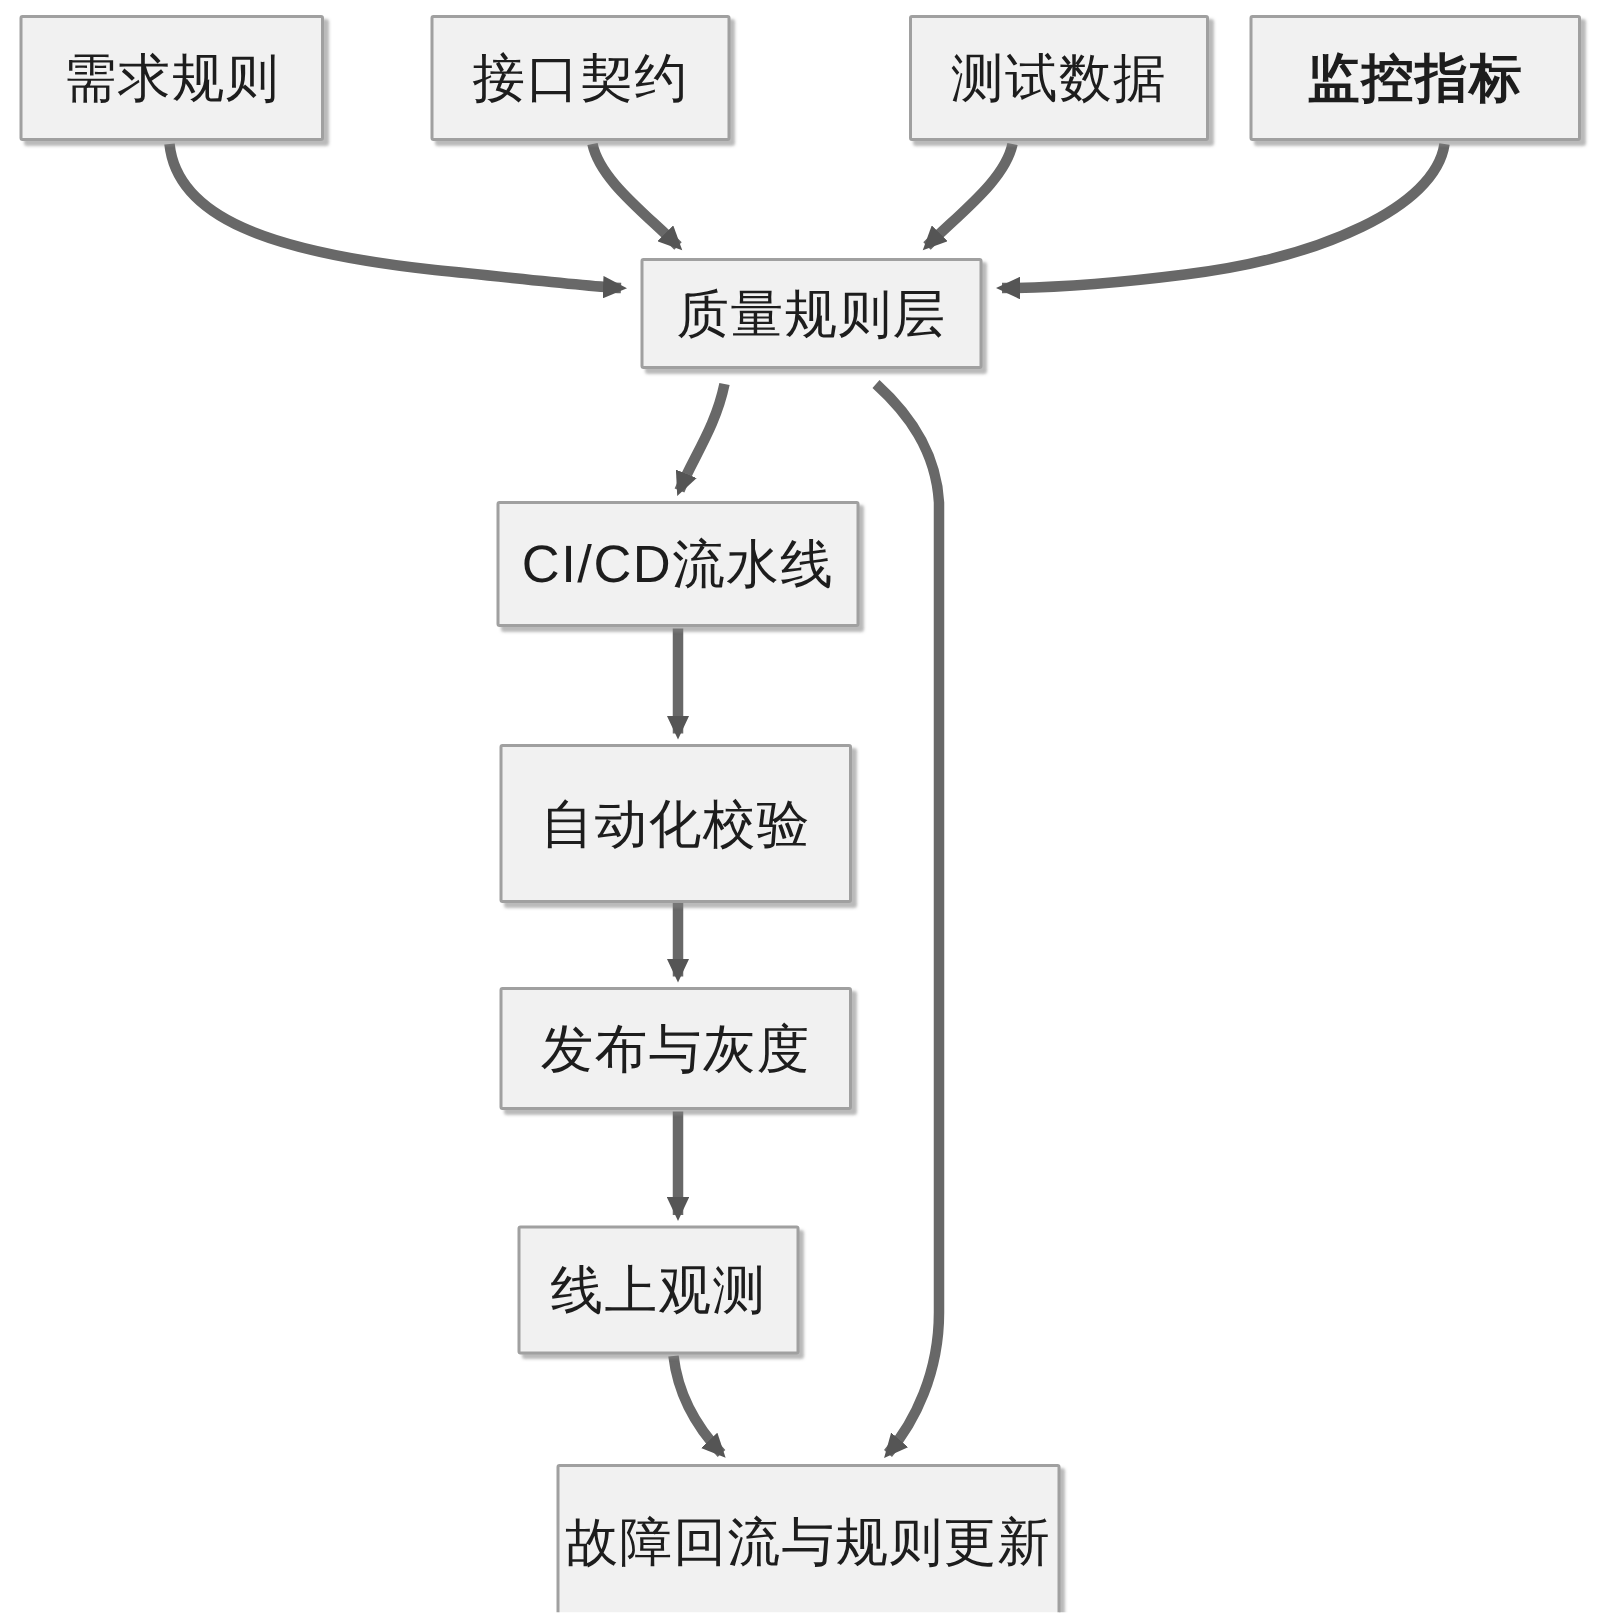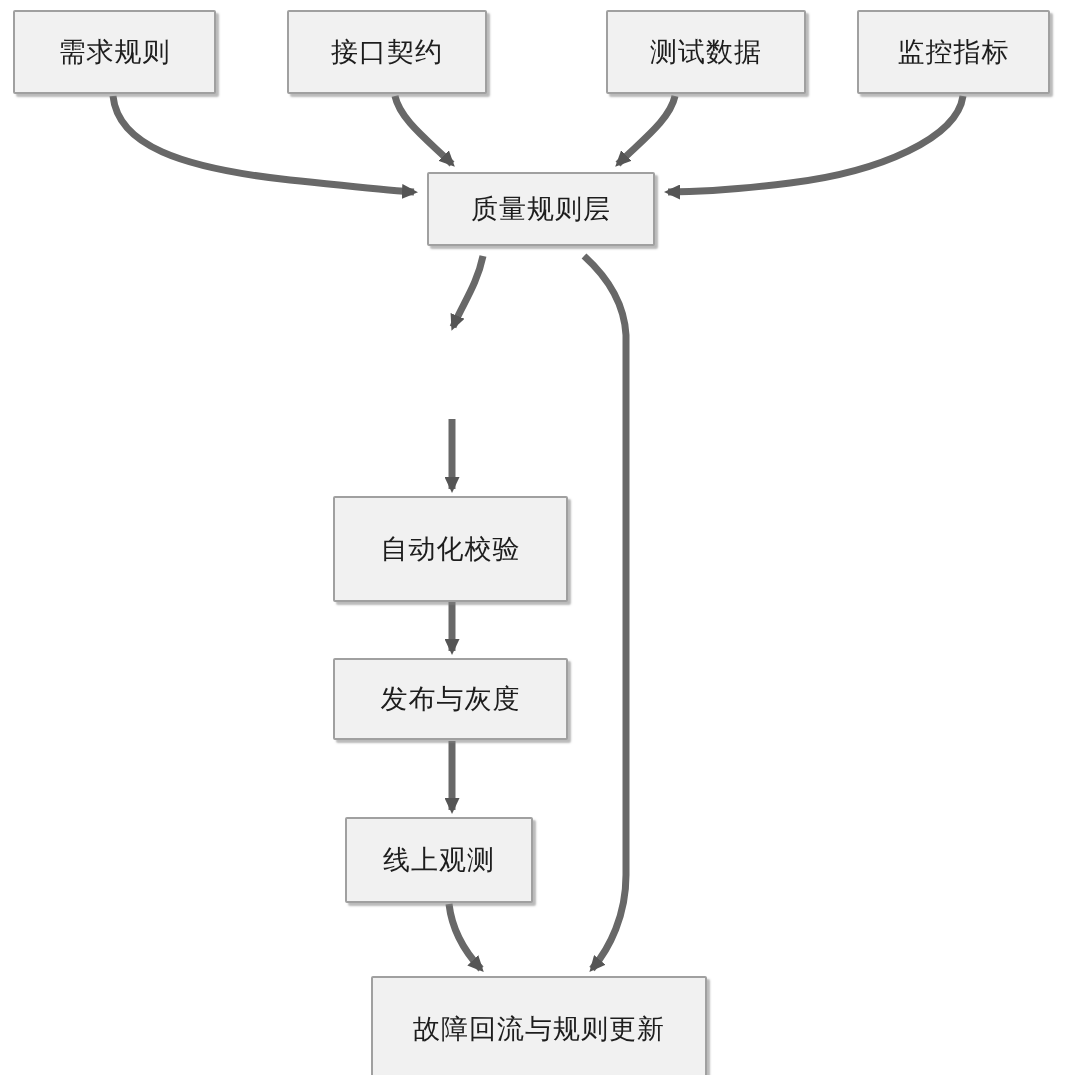--- a/index.html
+++ b/index.html
@@ -36,29 +36,29 @@
     position: absolute;
     box-sizing: border-box;
     background: var(--node-fill);
     border: 2px solid var(--node-border);
     border-radius: 2px;
     box-shadow: 3px 3px 2px rgba(130,130,130,0.55);
     display: flex;
     align-items: center;
     justify-content: center;
     color: var(--text);
-    font-size: 27px;
+    font-size: 35px;
     letter-spacing: 1px;
     white-space: nowrap;
   }
   
   .n-req   { left: 13px;  top: 10px;  width: 203px; height: 84px; }
   .n-con   { left: 287px; top: 10px;  width: 200px; height: 84px; }
   .n-test  { left: 577px; top: 10px;  width: 200px; height: 84px; margin-left: 29px; }
-  .n-mon   { left: 857px; top: 10px;  width: 193px; height: 84px; }
+  .n-mon   { left: 833px; top: 10px;  width: 221px; height: 84px; font-weight: bold; }
   .n-rules { left: 427px; top: 172px; width: 228px; height: 74px; }
   .n-cicd  { left: 331px; top: 334px; width: 242px; height: 84px; }
   .n-valid { left: 333px; top: 496px; width: 235px; height: 106px; }
   .n-rel   { left: 333px; top: 658px; width: 235px; height: 82px; }
   .n-obs   { left: 345px; top: 817px; width: 188px; height: 86px; }
   .n-feed  { left: 371px; top: 976px; width: 336px; height: 105px; }
 </style>
 </head>
 <body>
 
@@ -91,20 +91,23 @@
   </div>
   <div class="node n-test">
     <span>测试数据</span>
   </div>
   <div class="node n-mon">
     <span>监控指标</span>
   </div>
   <div class="node n-rules">
     <span>质量规则层</span>
   </div>
+  <div class="node n-cicd">
+    <span>CI/CD流水线</span>
+  </div>
   <div class="node n-valid">
     <span>自动化校验</span>
   </div>
   <div class="node n-rel">
     <span>发布与灰度</span>
   </div>
   <div class="node n-obs">
     <span>线上观测</span>
   </div>
   <div class="node n-feed">

